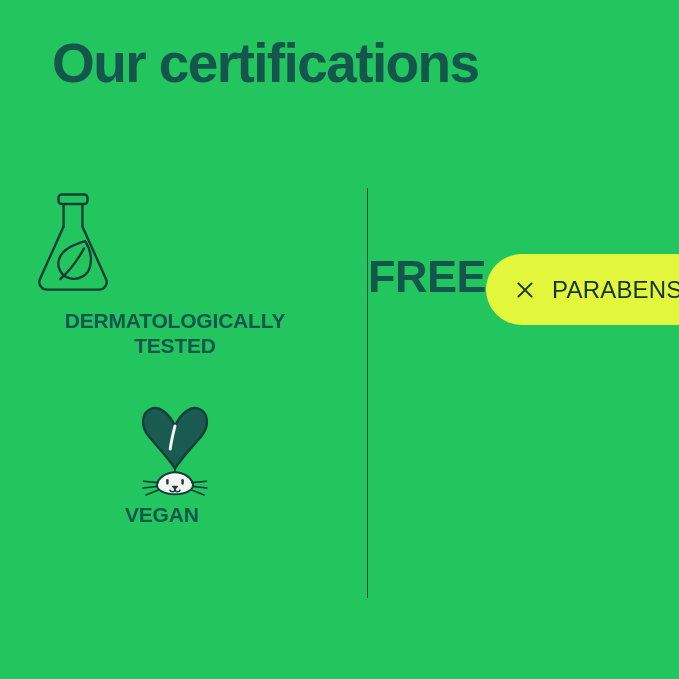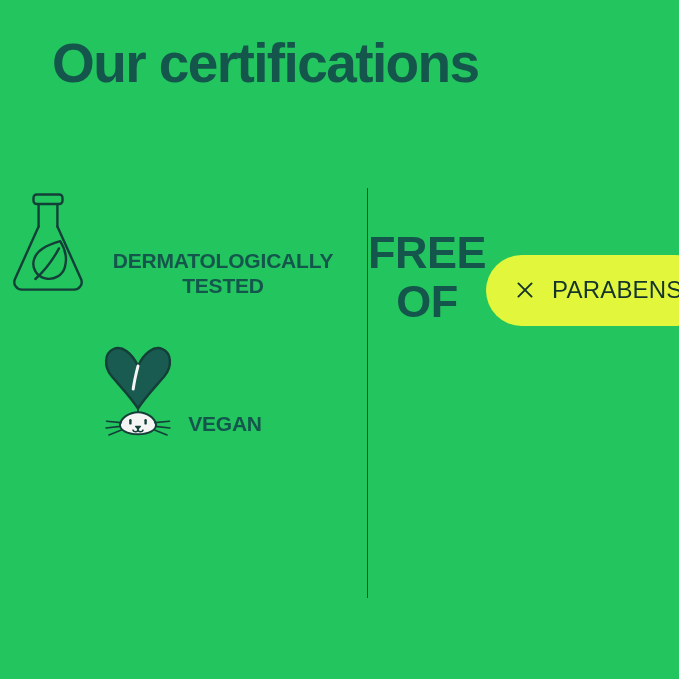--- a/index.html
+++ b/index.html
@@ -50,22 +50,22 @@
     left: 0;
     top: 190px;
     width: 350px;
     display: flex;
     flex-direction: column;
     align-items: center;
   }
 
   .cert-block {
     display: flex;
-    flex-direction: row;
-    align-items: flex-end;
+    flex-direction: column;
+    align-items: flex-start;
   }
 
   .cert-icon {
     display: block;
     line-height: 0;
   }
 
   .cert-label {
     margin-top: 10px;
     font-size: 21px;
@@ -75,21 +75,21 @@
     color: #14564c;
     text-align: center;
     text-transform: uppercase;
     max-width: 300px;
   }
 
   .cert-block-vegan {
     margin-top: 38px;
   }
   .cert-block-vegan .cert-label {
-    margin-top: 16px;
+    margin-top: 6px;
   }
 
   
   .right-col {
     position: absolute;
     left: 368px;
     top: 228px;
     width: 311px;
     display: flex;
     flex-direction: row;
@@ -204,21 +204,20 @@
       </span>
       <div class="cert-label">VEGAN</div>
     </div>
 
   </div>
 
   <div class="right-col">
 
     <div class="free-of-heading">
       <span class="line1">FREE</span>
-      <span class="line2">OF</span>
     </div>
 
     <div class="pill-list">
 
       <div class="pill">
         <span class="pill-x">
           <svg width="18" height="18" viewBox="0 0 18 18" fill="none" stroke="#14342c" stroke-width="1.9" stroke-linecap="round">
             <path d="M2.4 2.4 L15.6 15.6"></path>
             <path d="M15.6 2.4 L2.4 15.6"></path>
           </svg>

